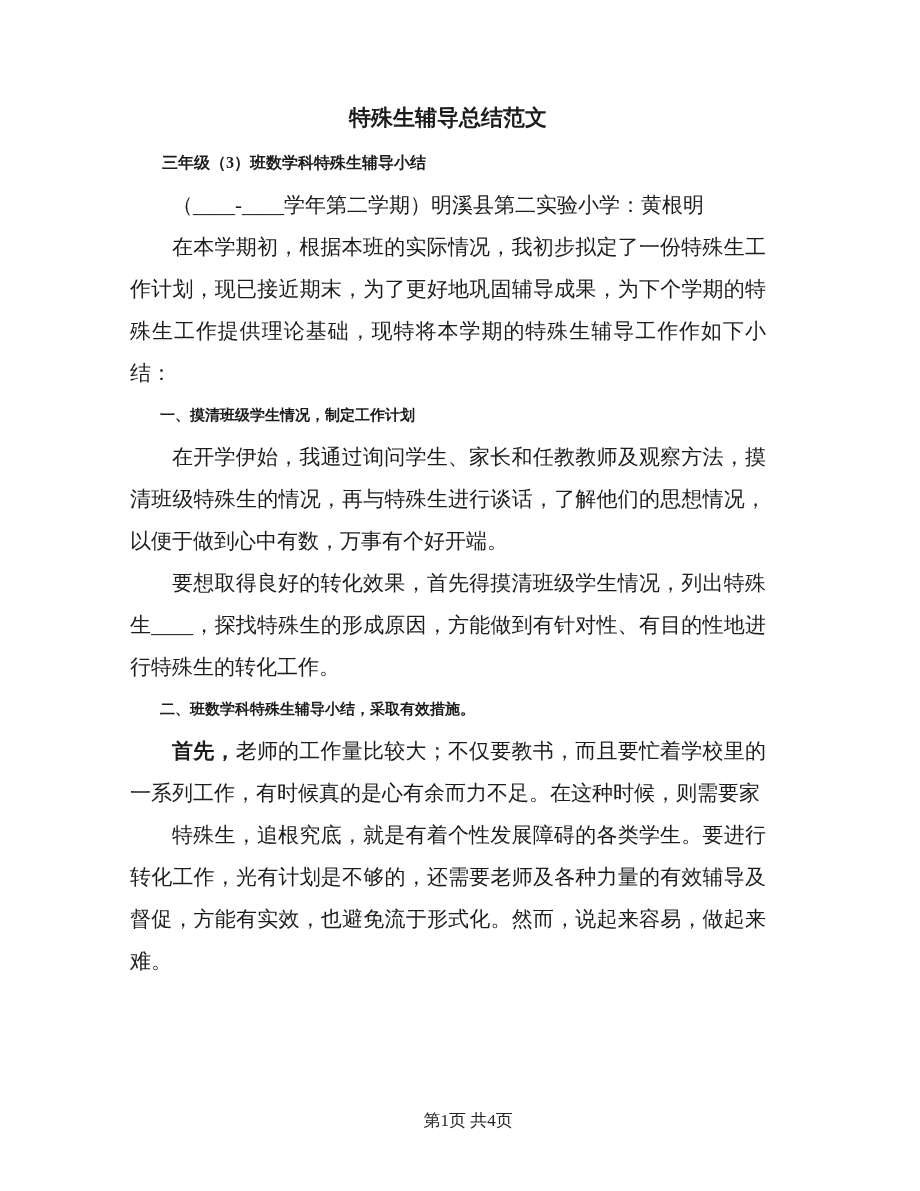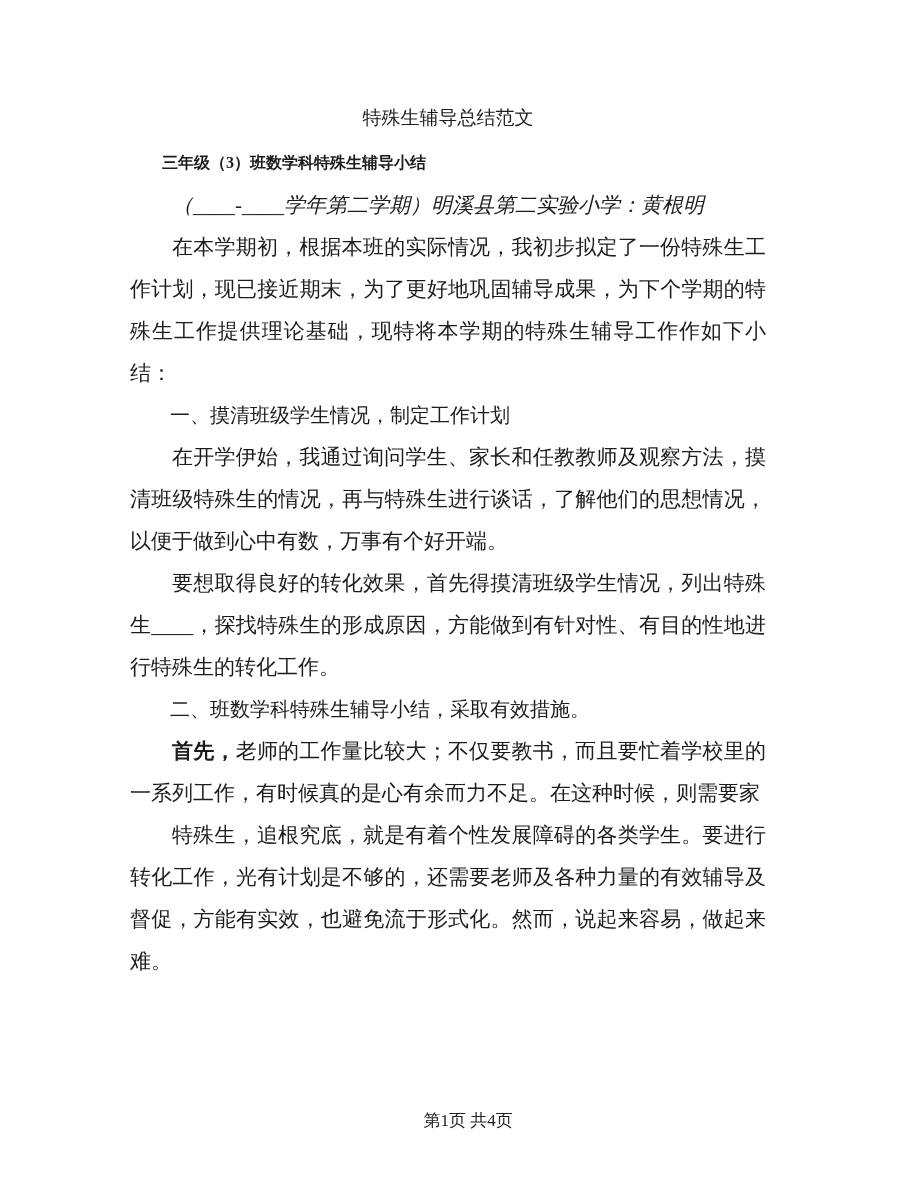--- a/index.html
+++ b/index.html
@@ -23,41 +23,40 @@
     width: 636px;
     font-size: 21px;
     line-height: 42px;
     text-align: justify;
   }
   .doc p {
     margin: 0;
   }
   .title {
     text-align: center;
-    font-weight: normal;
-    font-size: 19px;
+    font-weight: bold;
+    font-size: 22px;
     line-height: 48px;
     text-indent: 0;
   }
   .subhead {
     font-weight: bold;
     text-indent: 2em;
     font-size: 16px;
   }
   .byline {
     text-indent: 2em;
-    font-style: italic;
   }
   .para {
     text-indent: 2em;
   }
   .heading {
-    font-weight: normal;
+    font-weight: bold;
     text-indent: 2em;
-    font-size: 20px;
+    font-size: 15px;
   }
   .lead {
     font-weight: bold;
   }
   .footer {
     position: absolute;
     left: 8px;
     top: 1110px;
     width: 920px;
     text-align: center;

